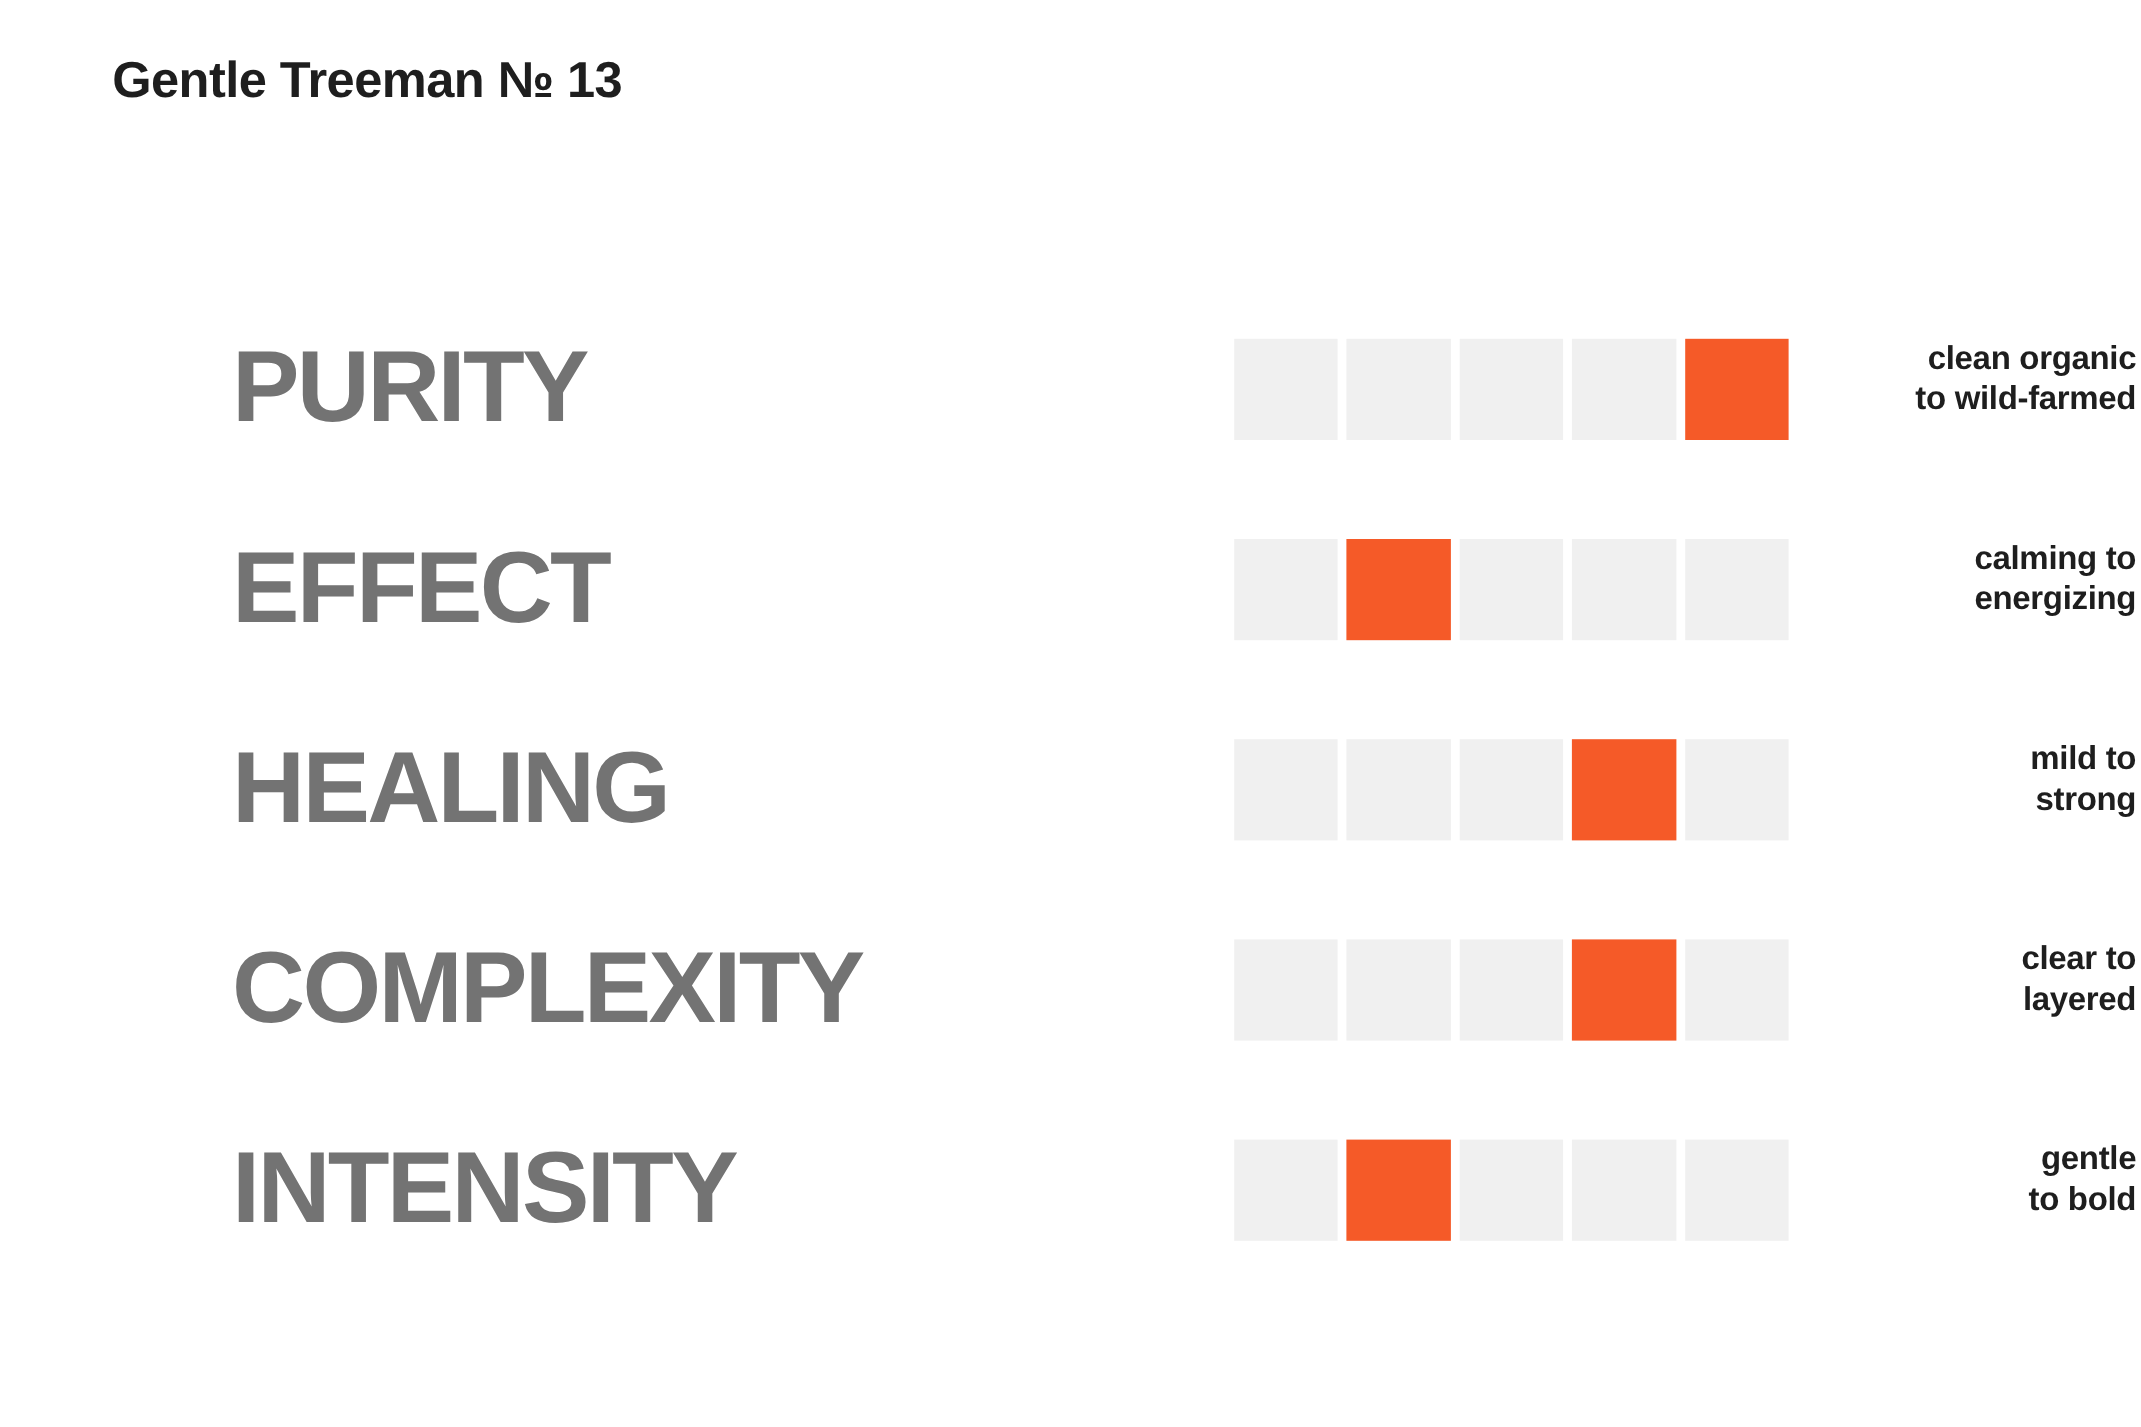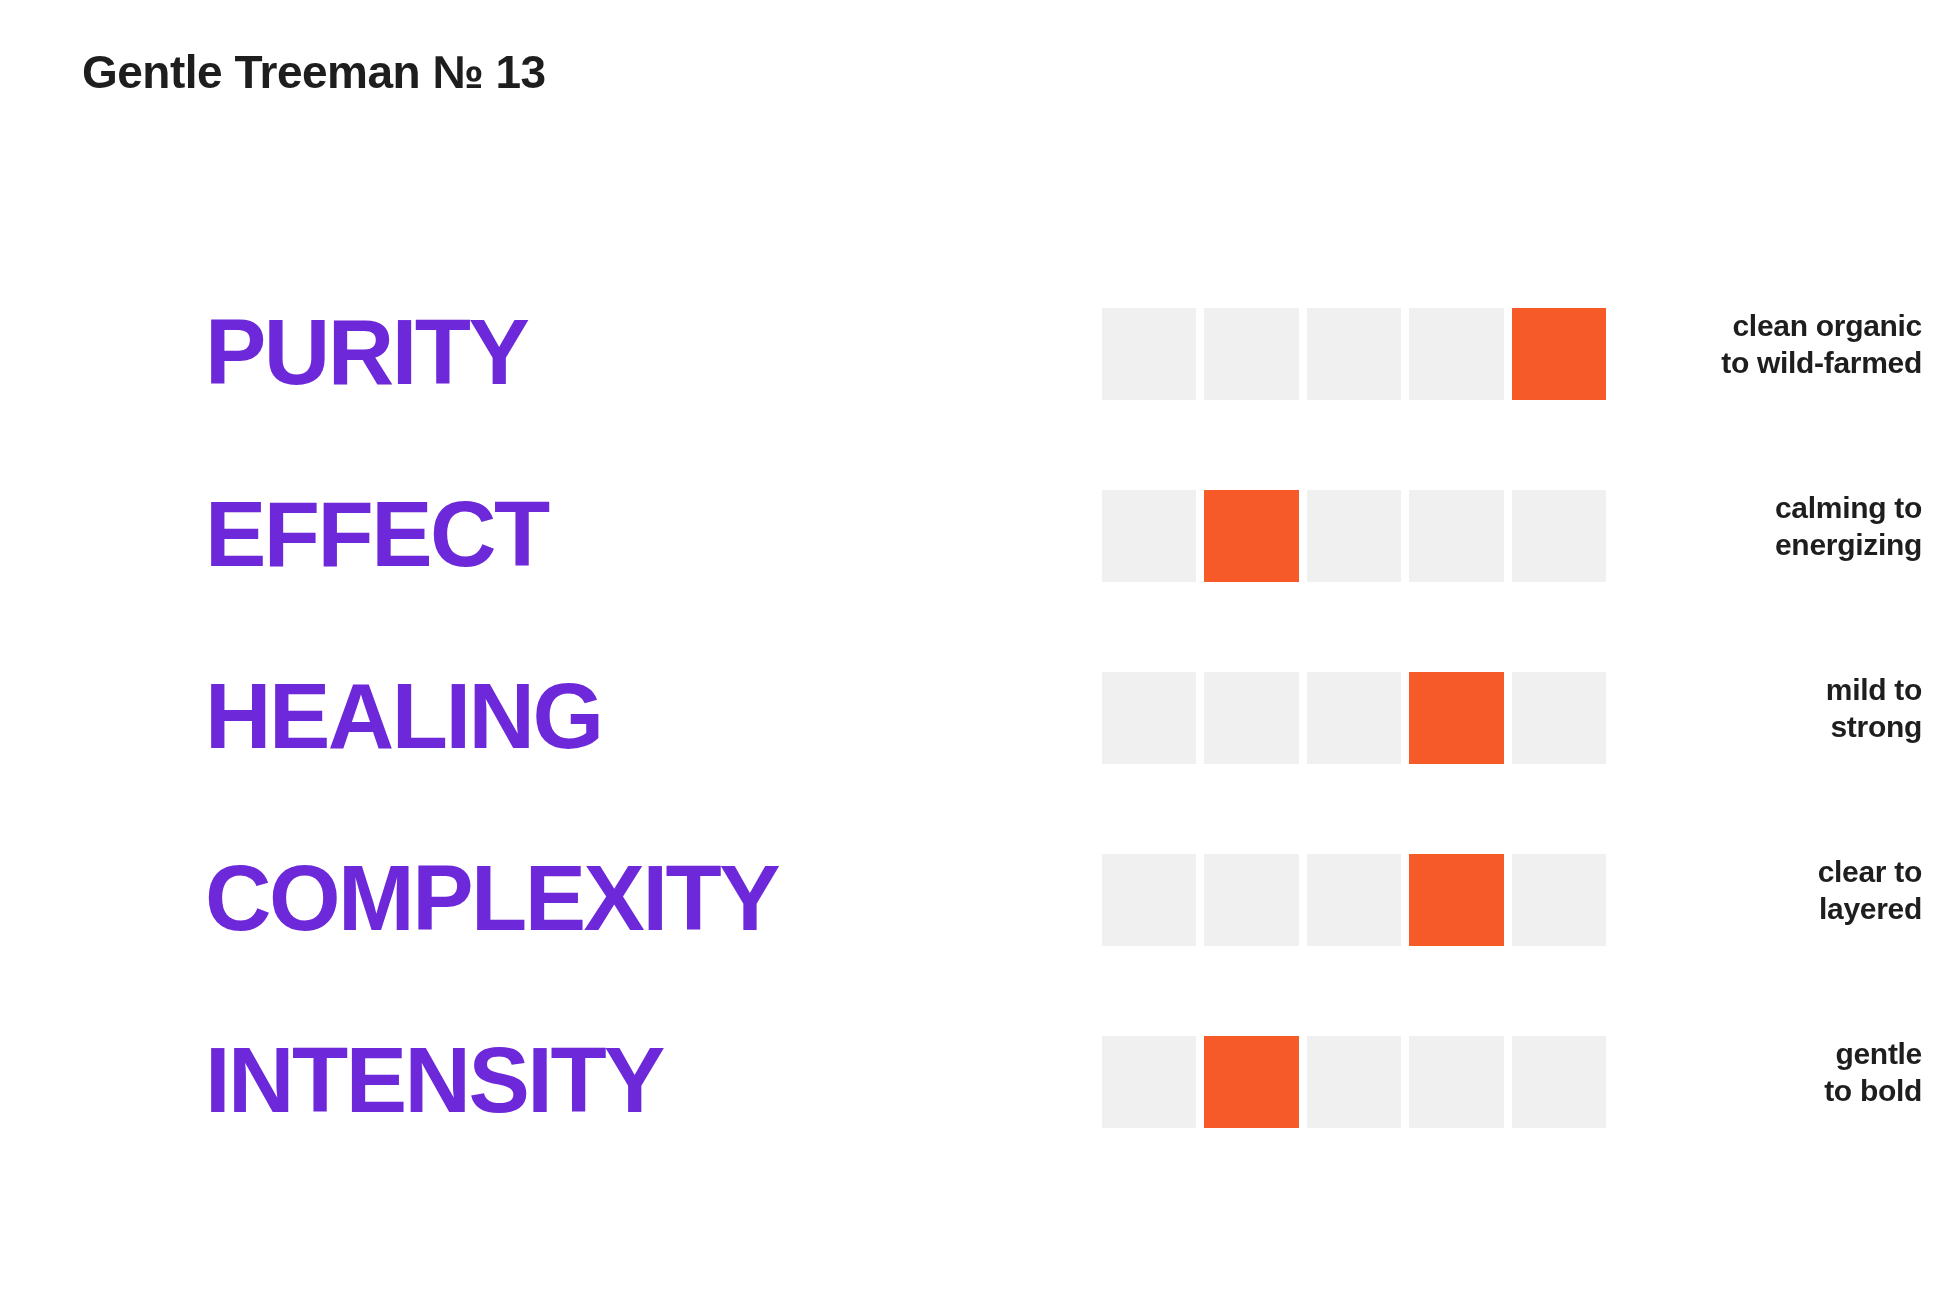--- a/index.html
+++ b/index.html
@@ -15,20 +15,21 @@
     overflow: hidden;
     font-family: "Liberation Sans", "DejaVu Sans", sans-serif;
     color: #1e1e1e;
     -webkit-font-smoothing: antialiased;
   }
 
   .page {
     position: absolute;
     inset: 0;
     background: #ffffff;
+    margin-left: 20px;
   }
 
   
   .title {
     position: absolute;
     left: 82px;
     top: 48px;
     font-size: 46px;
     font-weight: 700;
     letter-spacing: -0.5px;
@@ -46,30 +47,30 @@
   }
 
   .row {
     position: relative;
     height: 182px;
     width: 1946px;
   }
 
   .row-attribute {
     position: absolute;
-    left: 205px;
+    left: 191px;
     top: 0;
     height: 112px;
     display: flex;
     align-items: center;
     font-size: 92px;
     font-weight: 700;
     letter-spacing: -2.5px;
     line-height: 1;
-    color: #6d28d9;
+    color: #737373;
     white-space: nowrap;
   }
 
   .scale {
     position: absolute;
     left: 1102px;
     top: 12px;
     width: 504px;
     height: 92px;
     display: flex;

